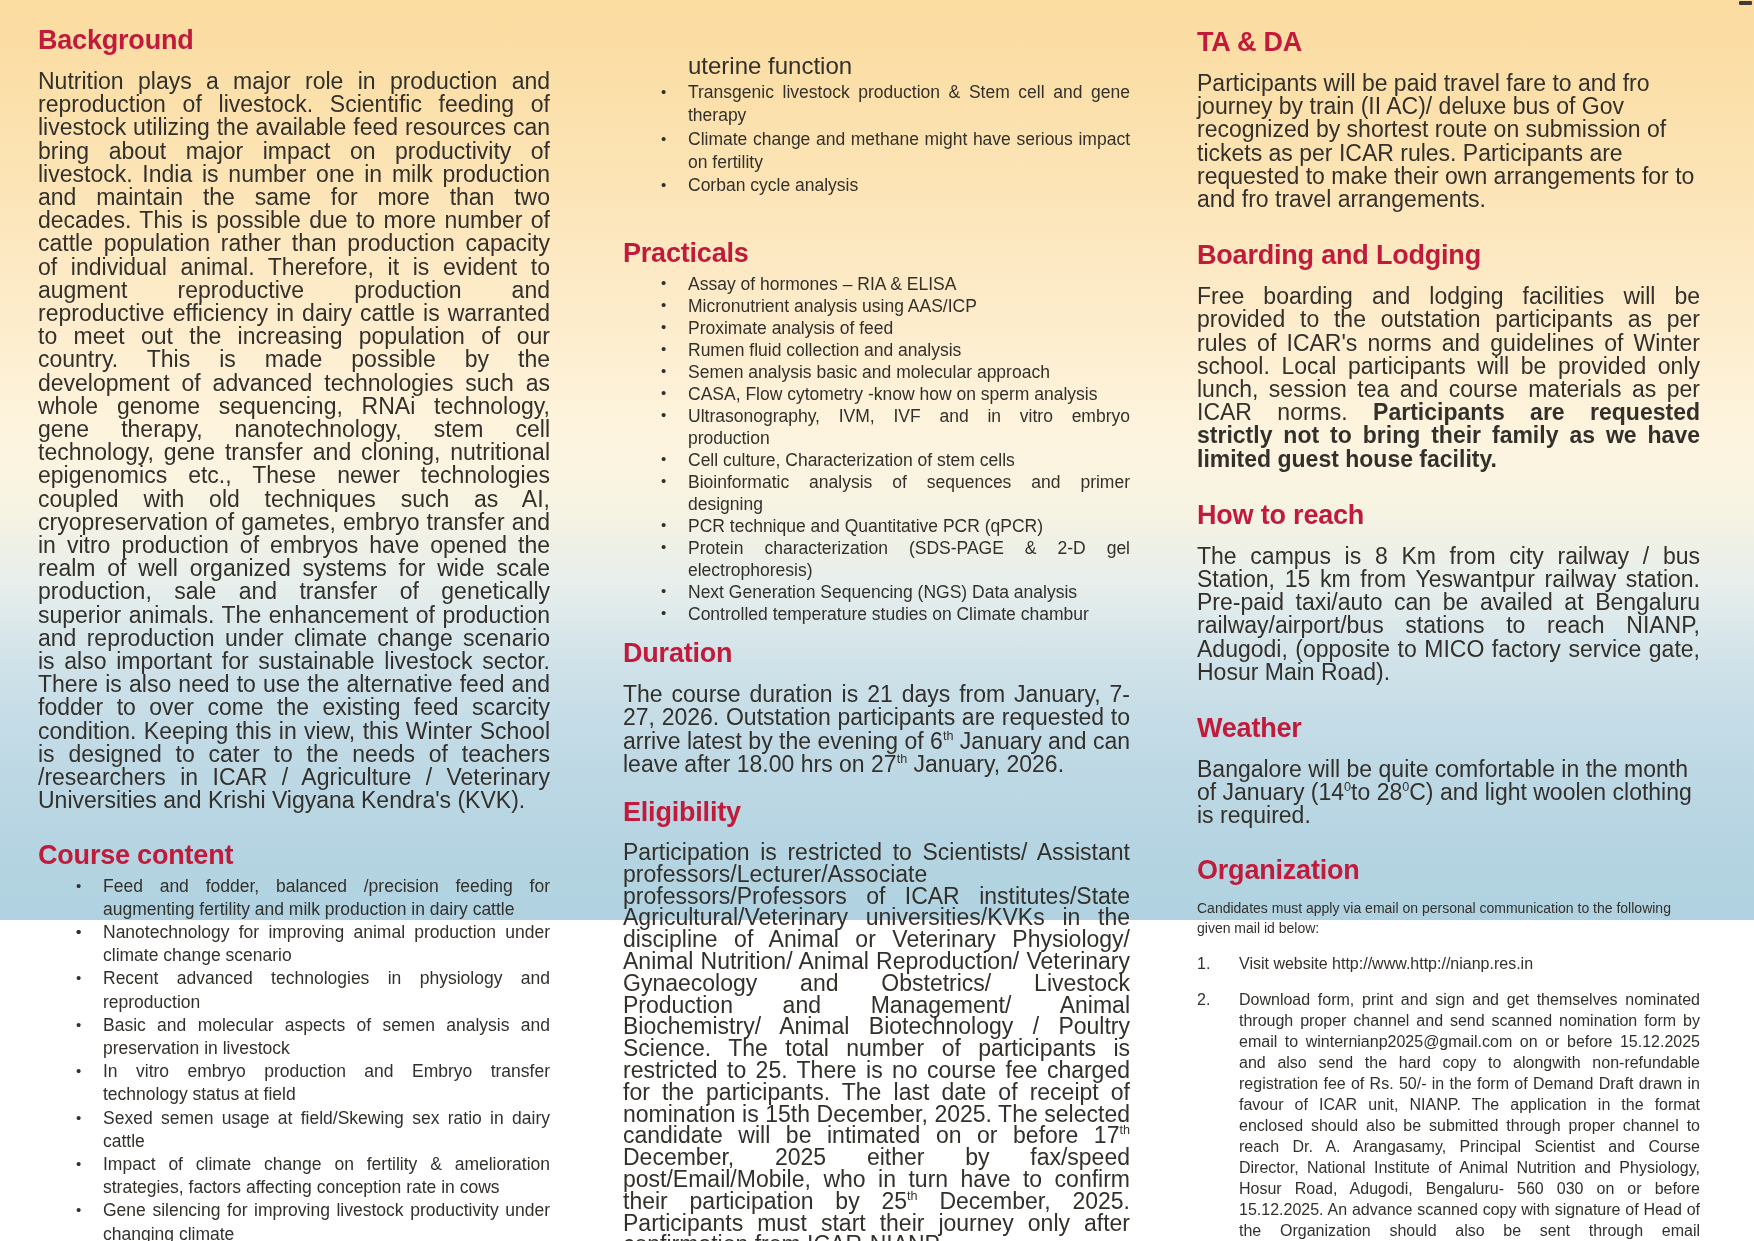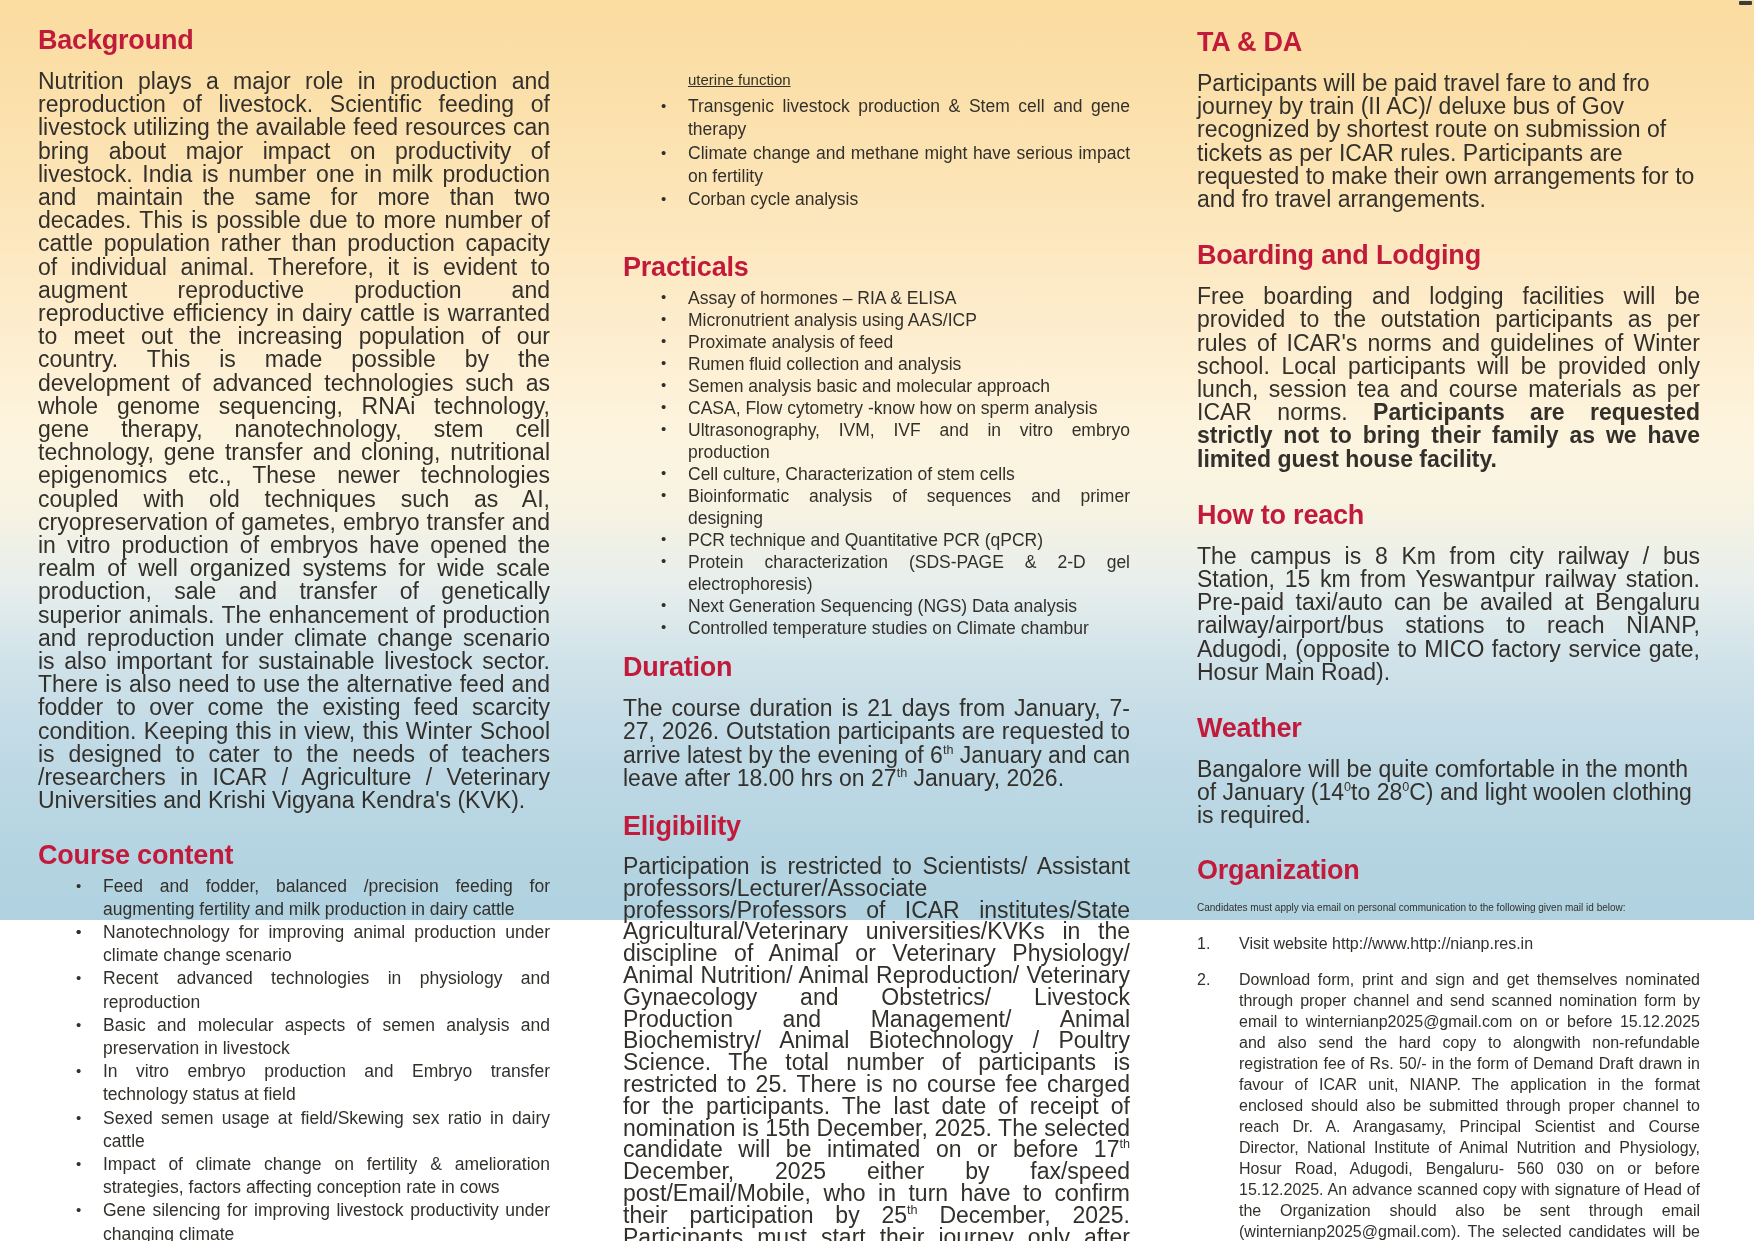--- a/index.html
+++ b/index.html
@@ -25,32 +25,32 @@
     color:var(--accent,#c11a3b); letter-spacing:-0.2px;
   }
   .body-text { margin:14px 0 0 0; font-size:23px; line-height:23.2px; }
   .just { text-align:justify; }
 
   
   ul.blist { list-style:none; margin:4px 0 0 0; padding:0; font-size:17.5px; line-height:23.2px; }
   ul.blist.tight { line-height:22px; }
   ul.blist li { position:relative; padding-left:65px; text-align:justify; }
   ul.blist li .dot { position:absolute; left:38px; top:-1px; font-size:15px; }
-  .cont-line { margin-top:44px; padding-left:65px; font-size:15px; line-height:23.2px;text-decoration:underline; }
+  .cont-line { margin-top:30px; padding-left:65px; font-size:24px; line-height:23.2px; }
 
   .mt-sec   { margin-top:26px; }
   .mt-sec-lg{ margin-top:40px; }
   .mt-sec28 { margin-top:28px; }
   .mt-sec30 { margin-top:12px; }
   .mt-sec20 { margin-top:20px; }
 
   .elig { line-height:21.8px; }
 
   
-  .small-text { margin:12px 0 12px 0; font-size:10px; line-height:20px; }
+  .small-text { margin:12px 0 12px 0; font-size:14px; line-height:20px; }
   .numlist { margin:0; }
   .numitem { display:flex; margin-top:15px; font-size:16px; line-height:21px; }
   .numitem .num { flex:none; width:42px; }
   .numitem .ntext { flex:1; }
   .numitem .ntext.just { text-align:justify; }
 
   sup { font-size:0.55em; line-height:0; vertical-align:super; }
   .bseg { font-weight:bold; }
 
   .corner-mark {

